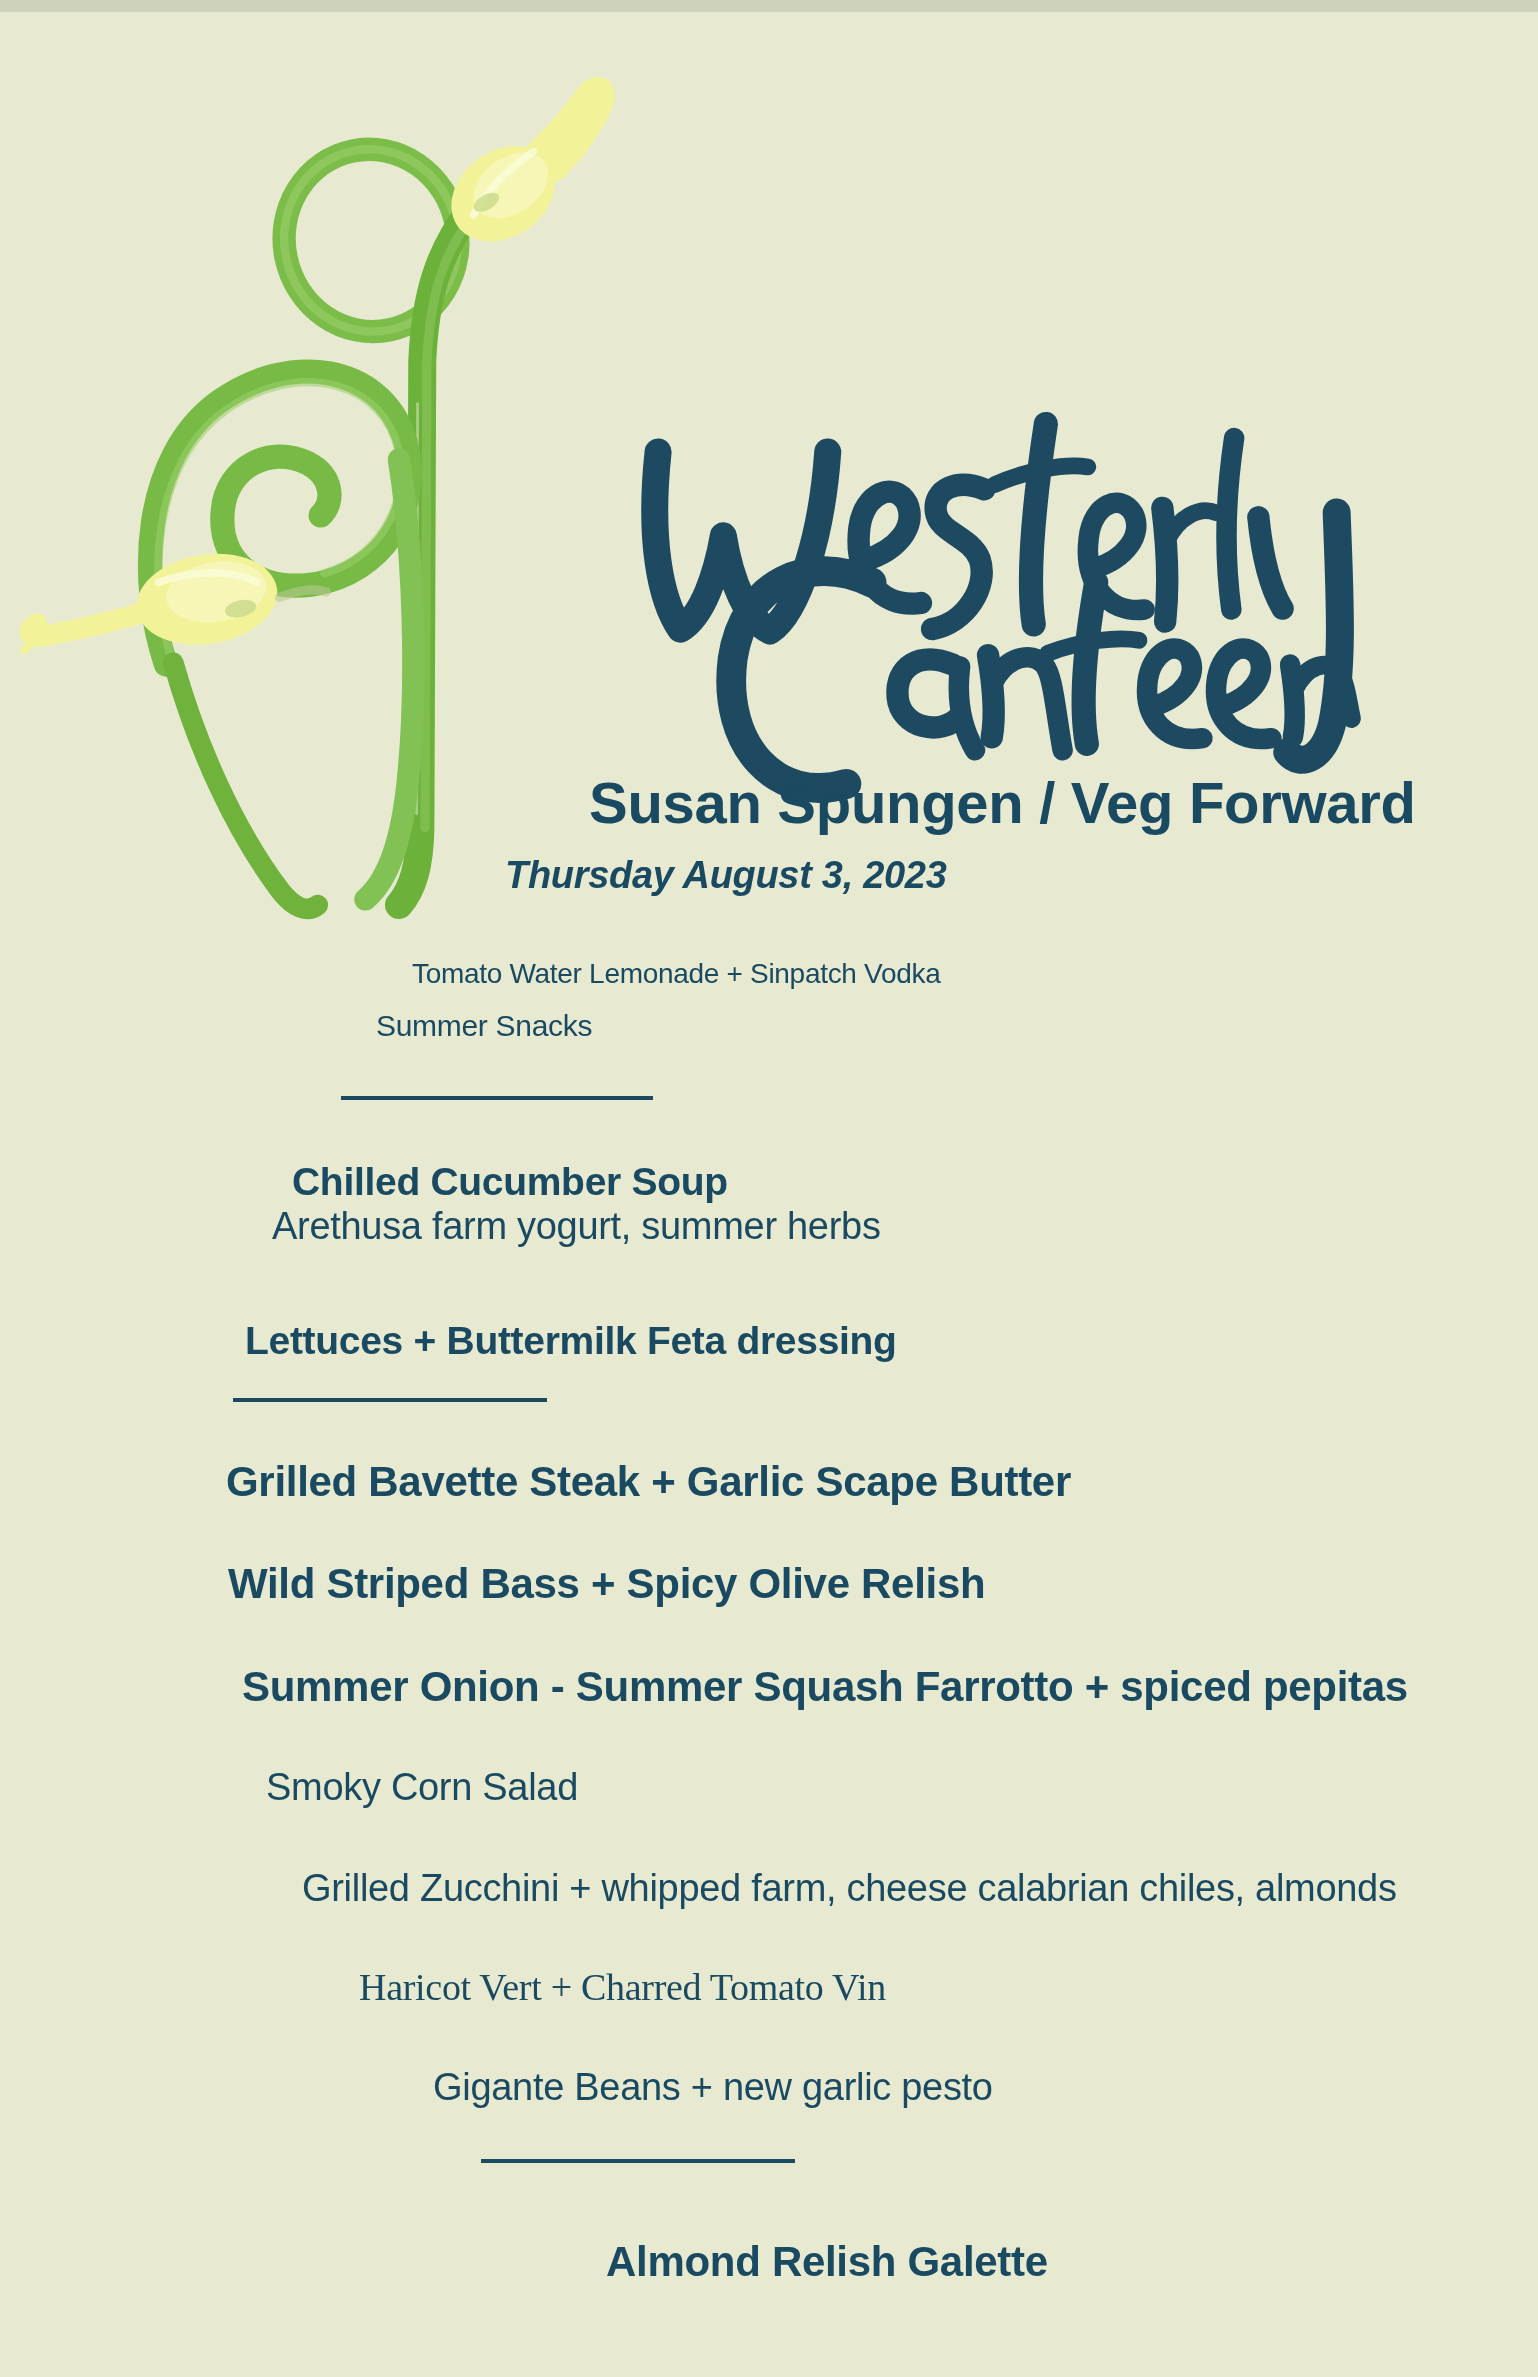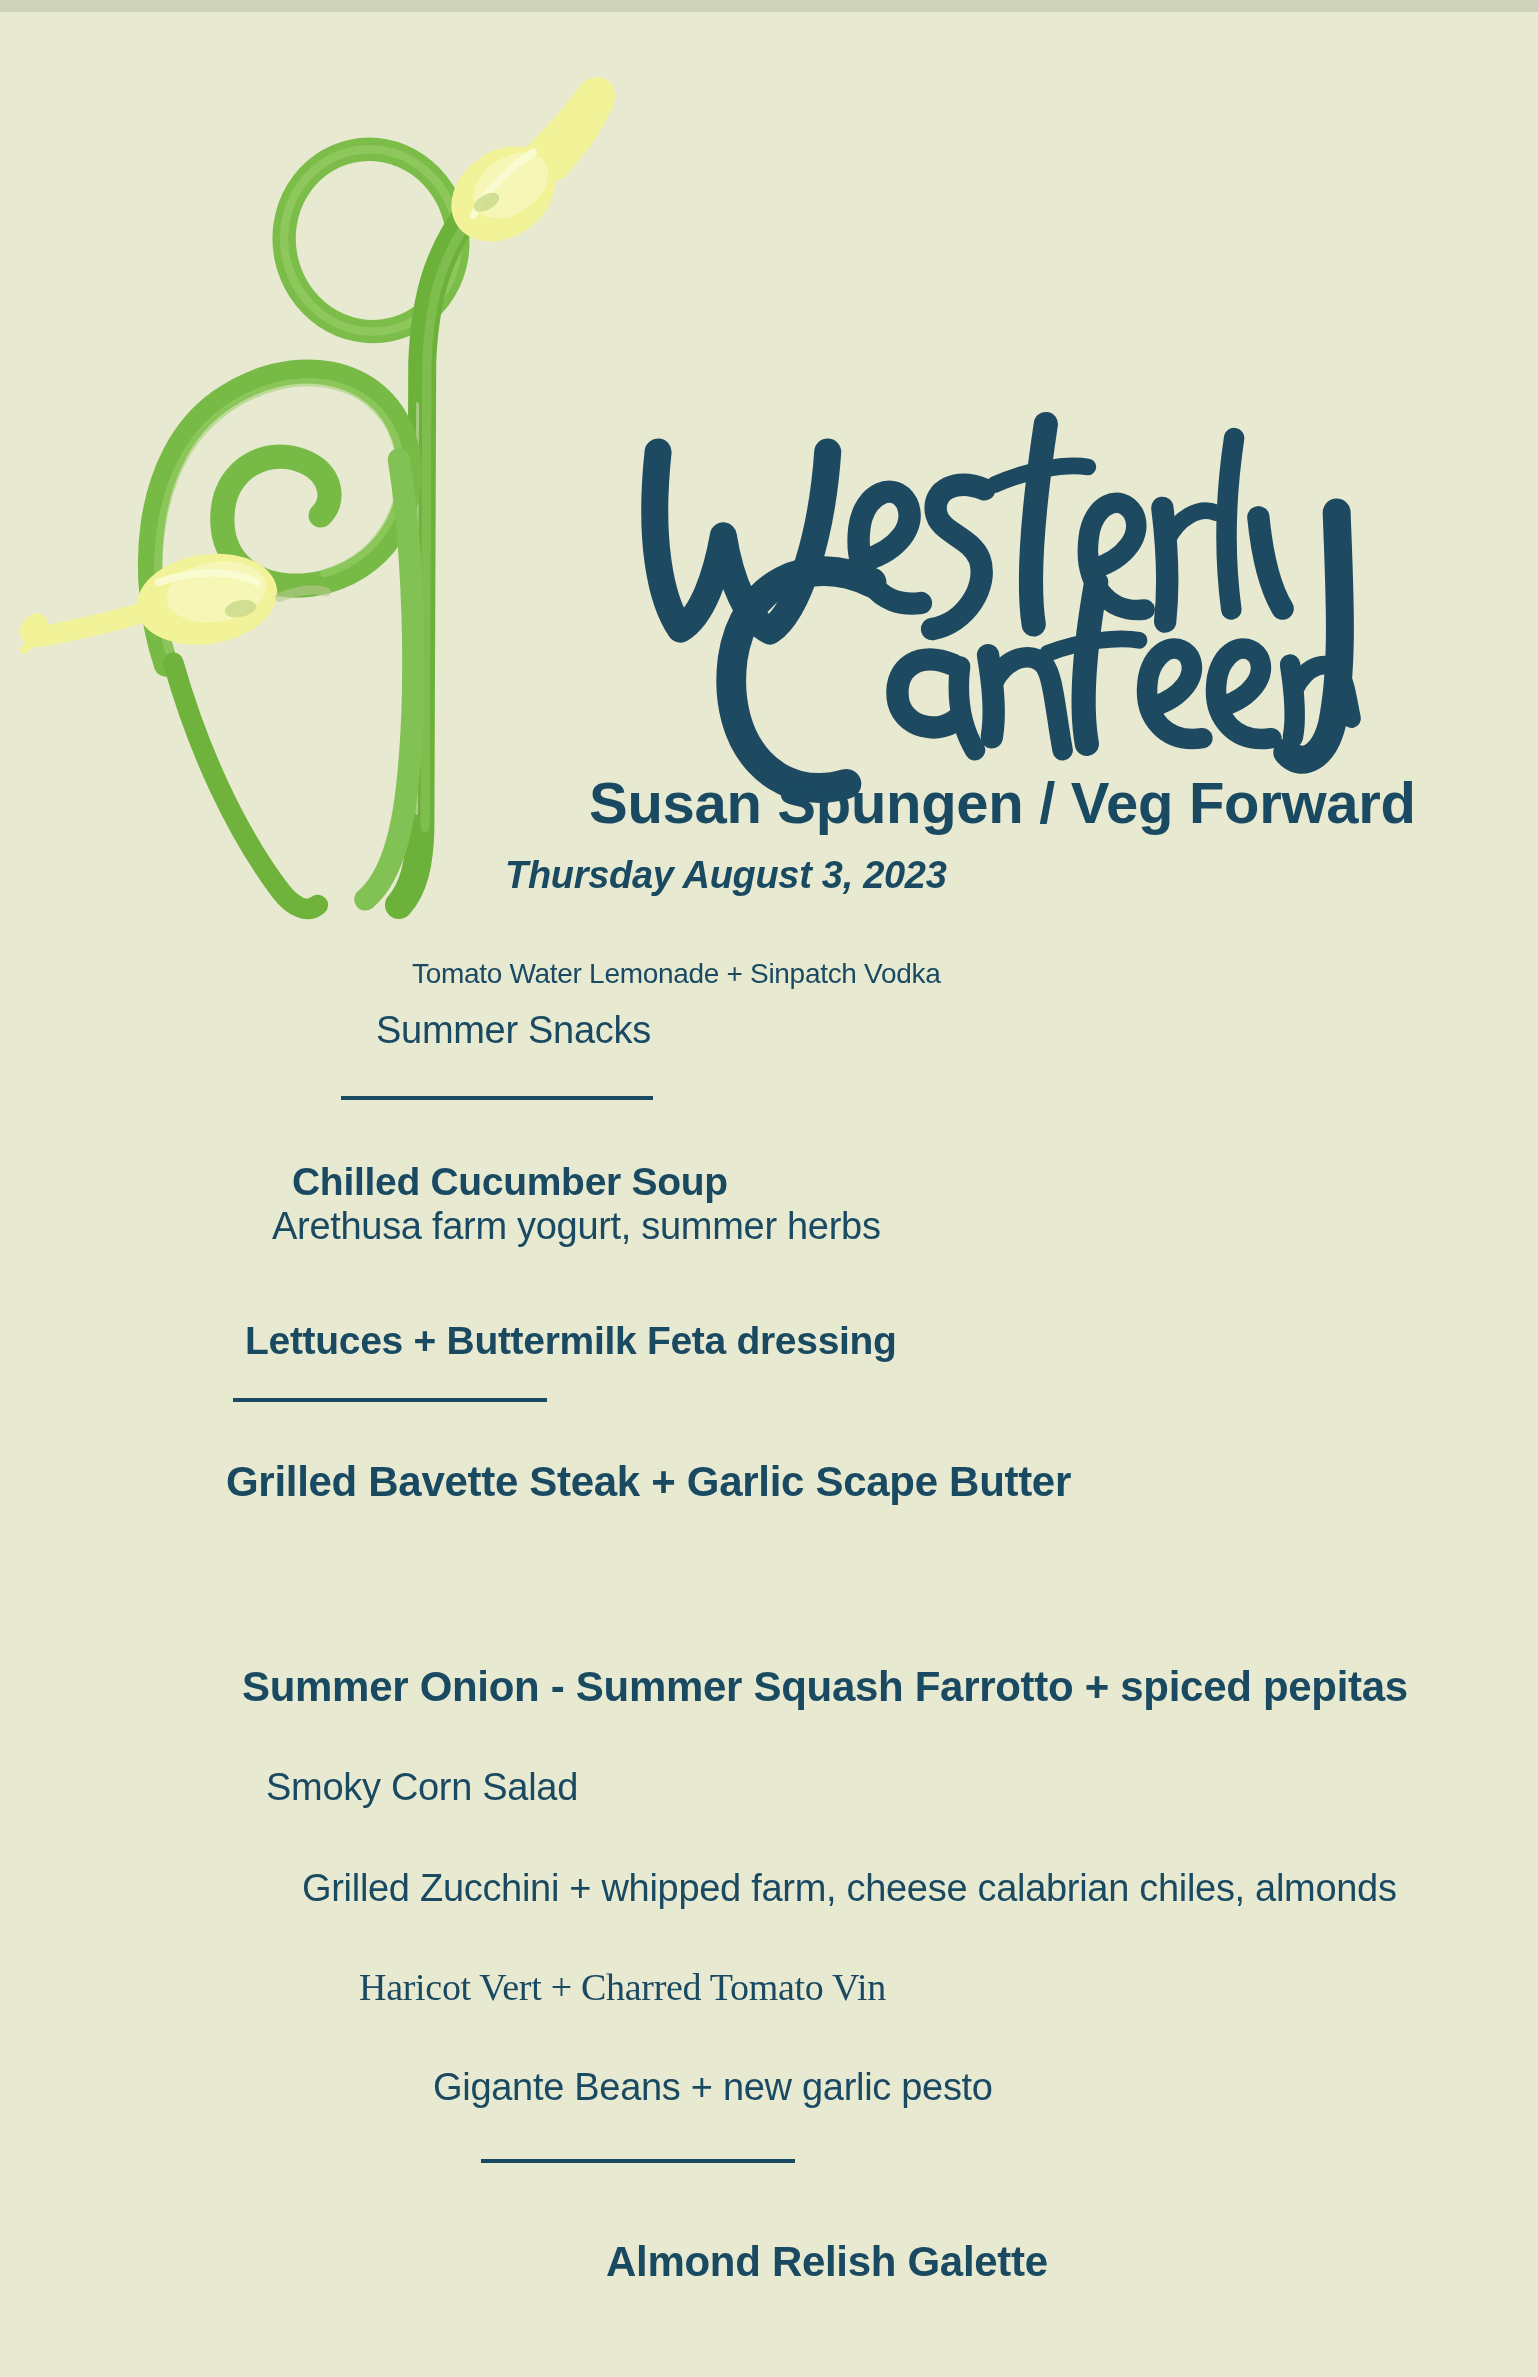--- a/index.html
+++ b/index.html
@@ -111,31 +111,32 @@
     </g>
   </svg>
 
   <span class="sr-only">Westerly</span>
   <span class="sr-only">Canteen</span>
 
   <div class="txt b" style="left:589px;top:762px;font-size:58px;">Susan Spungen / Veg Forward</div>
   <div class="txt b" style="left:505px;top:844px;font-size:38px;font-style:italic;">Thursday August 3, 2023</div>
 
   <div class="txt" style="left:412px;top:948px;font-size:28px;">Tomato Water Lemonade + Sinpatch Vodka</div>
-  <div class="txt" style="left:376px;top:999px;font-size:38px;">Summer Snacks</div>
+  <div class="txt" style="left:376px;top:999px;font-size:30px;">Summer Snacks</div>
 
   <div class="divider" style="left:341px;top:1084px;width:312px;"></div>
 
   <div class="txt b" style="left:292px;top:1150px;font-size:39px;">Chilled Cucumber Soup</div>
   <div class="txt" style="left:272px;top:1195px;font-size:38px;">Arethusa farm yogurt, summer herbs</div>
   <div class="txt b" style="left:245px;top:1309px;font-size:39px;">Lettuces + Buttermilk Feta dressing</div>
 
   <div class="divider" style="left:233px;top:1386px;width:314px;"></div>
 
   <div class="txt b" style="left:226px;top:1449px;font-size:42px;">Grilled Bavette Steak + Garlic Scape Butter</div>
+  <div class="txt b" style="left:228px;top:1551px;font-size:42px;">Wild Striped Bass + Spicy Olive Relish</div>
   <div class="txt b" style="left:242px;top:1654px;font-size:42px;">Summer Onion - Summer Squash Farrotto + spiced pepitas</div>
   <div class="txt" style="left:266px;top:1756px;font-size:38px;">Smoky Corn Salad</div>
   <div class="txt" style="left:302px;top:1857px;font-size:38px;">Grilled Zucchini + whipped farm, cheese calabrian chiles, almonds</div>
   <div class="txt" style="left:359px;top:1956px;font-size:38px;font-family:Liberation Serif, serif;">Haricot Vert + Charred Tomato Vin</div>
   <div class="txt" style="left:433px;top:2056px;font-size:38px;">Gigante Beans + new garlic pesto</div>
 
   <div class="divider" style="left:481px;top:2147px;width:314px;"></div>
 
   <div class="txt b" style="left:606px;top:2229px;font-size:42px;">Almond Relish Galette</div>
 

